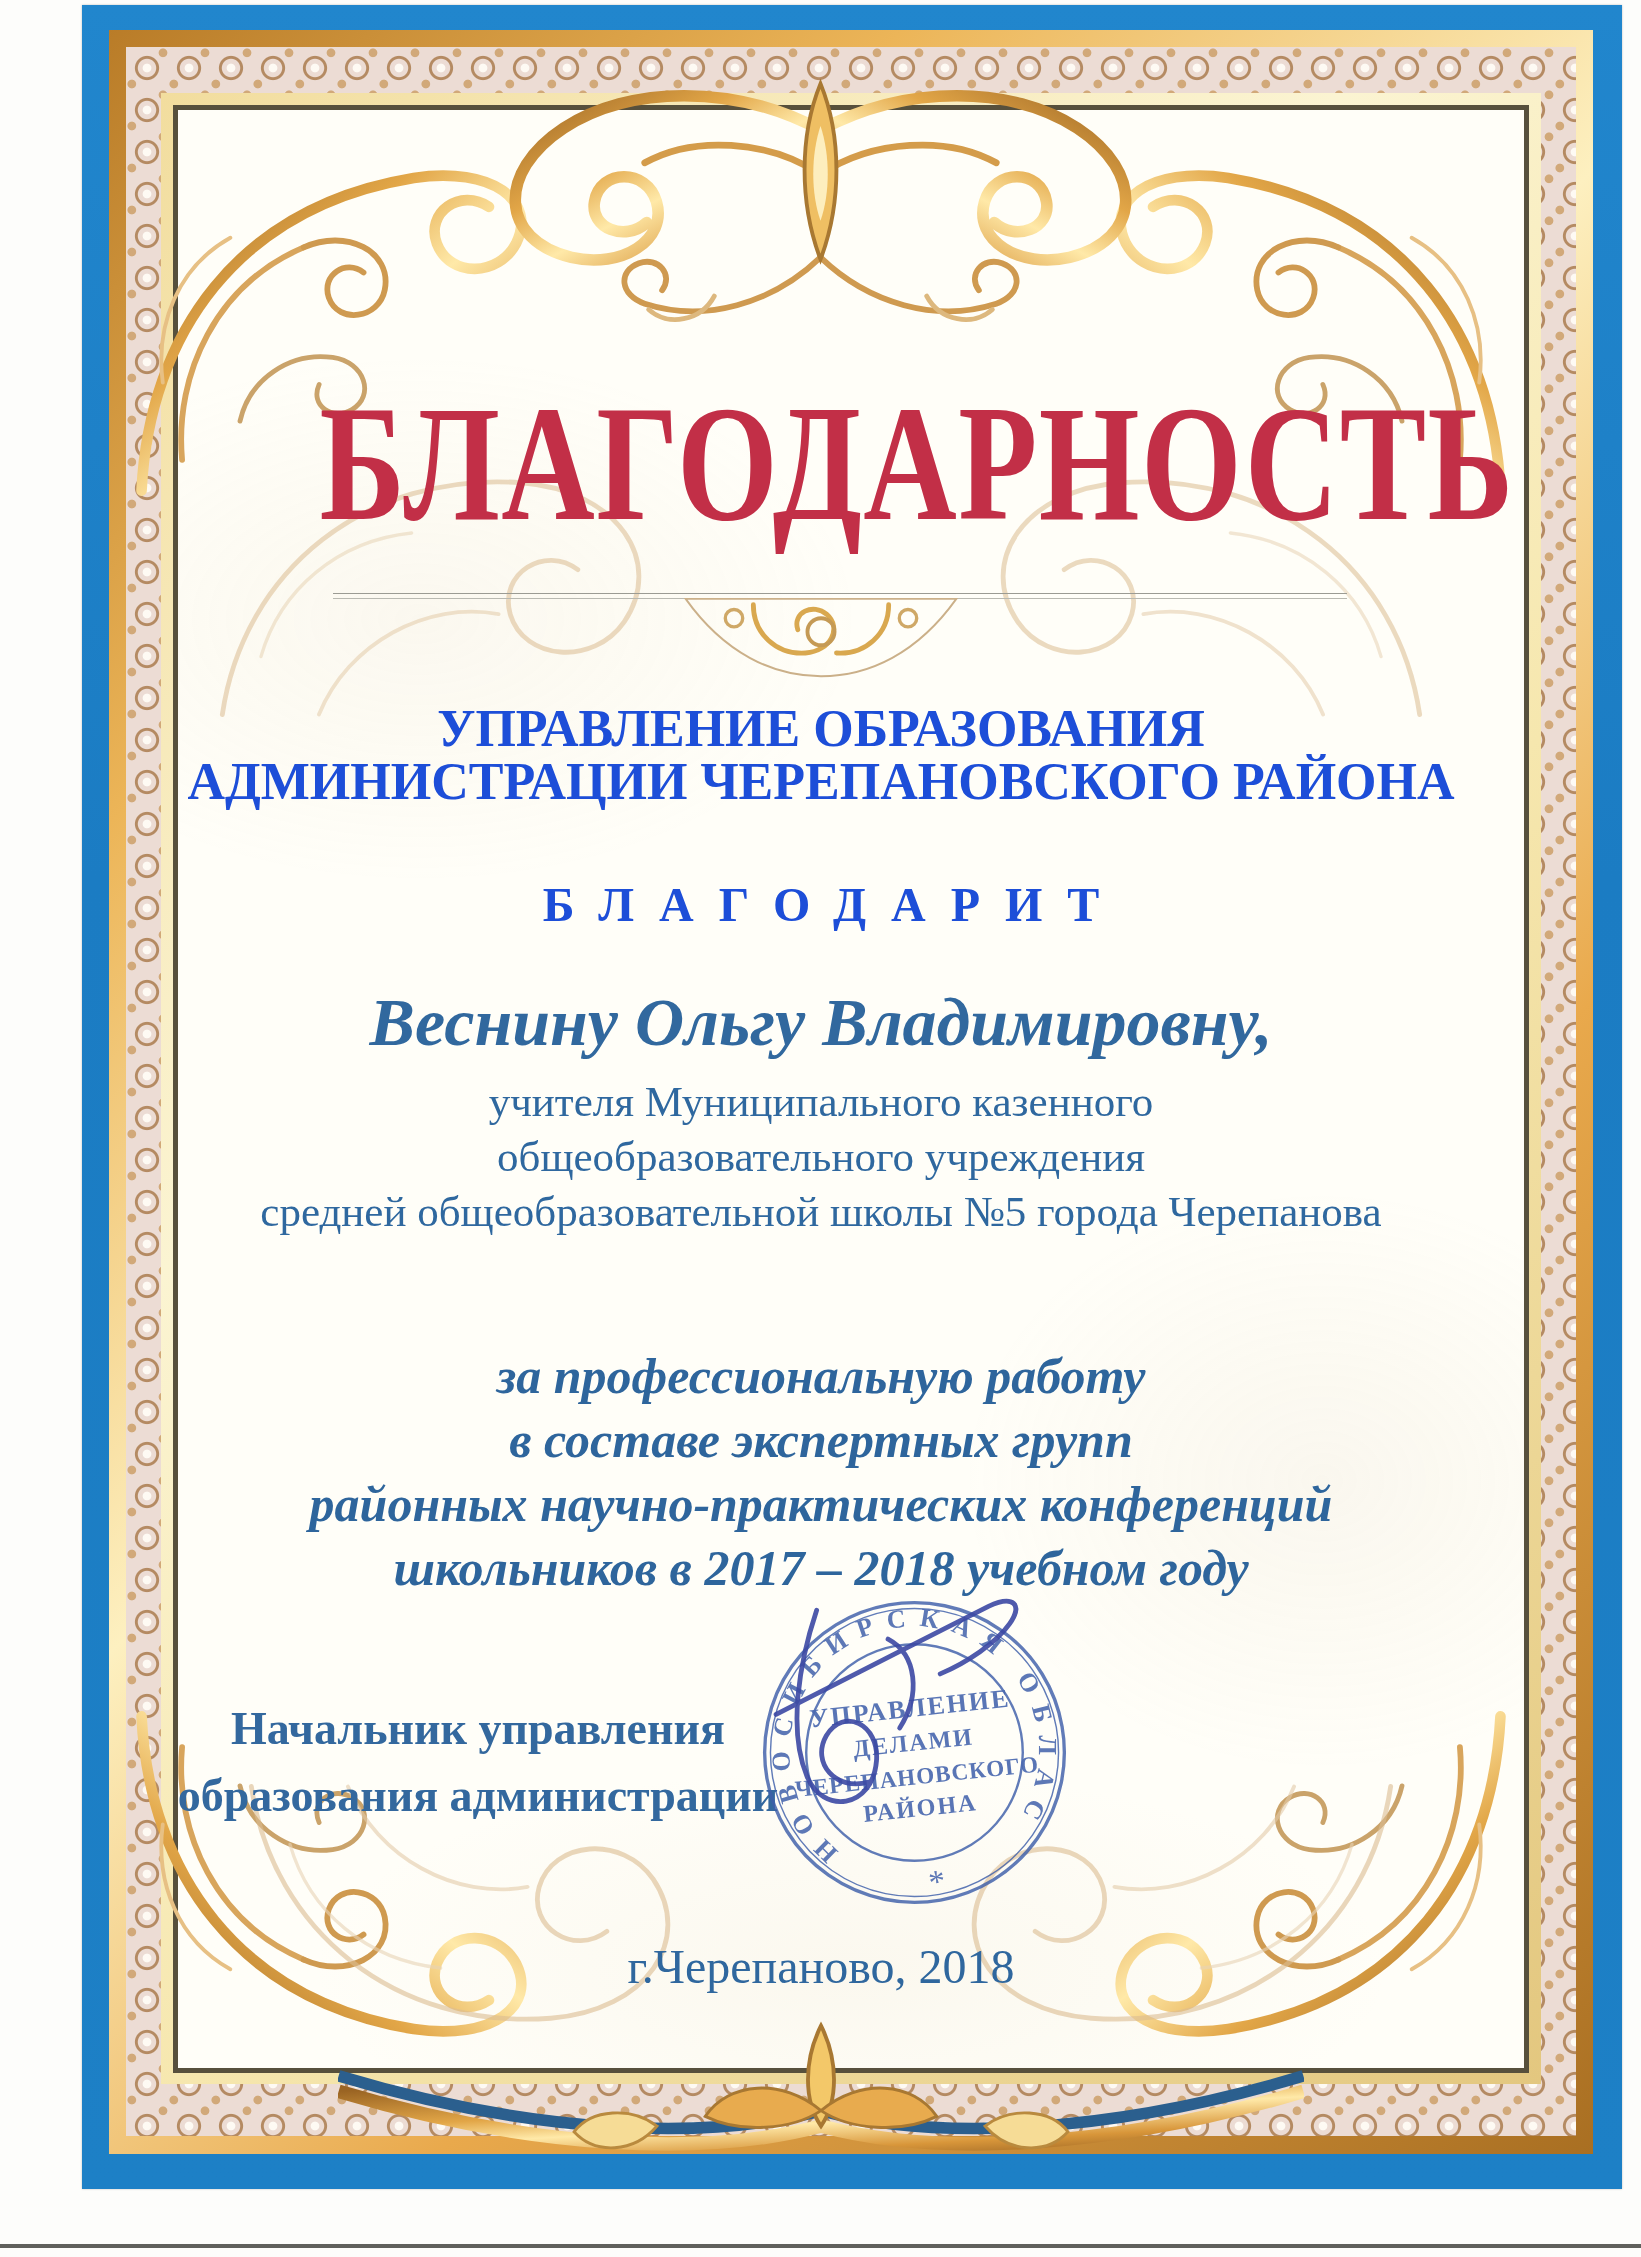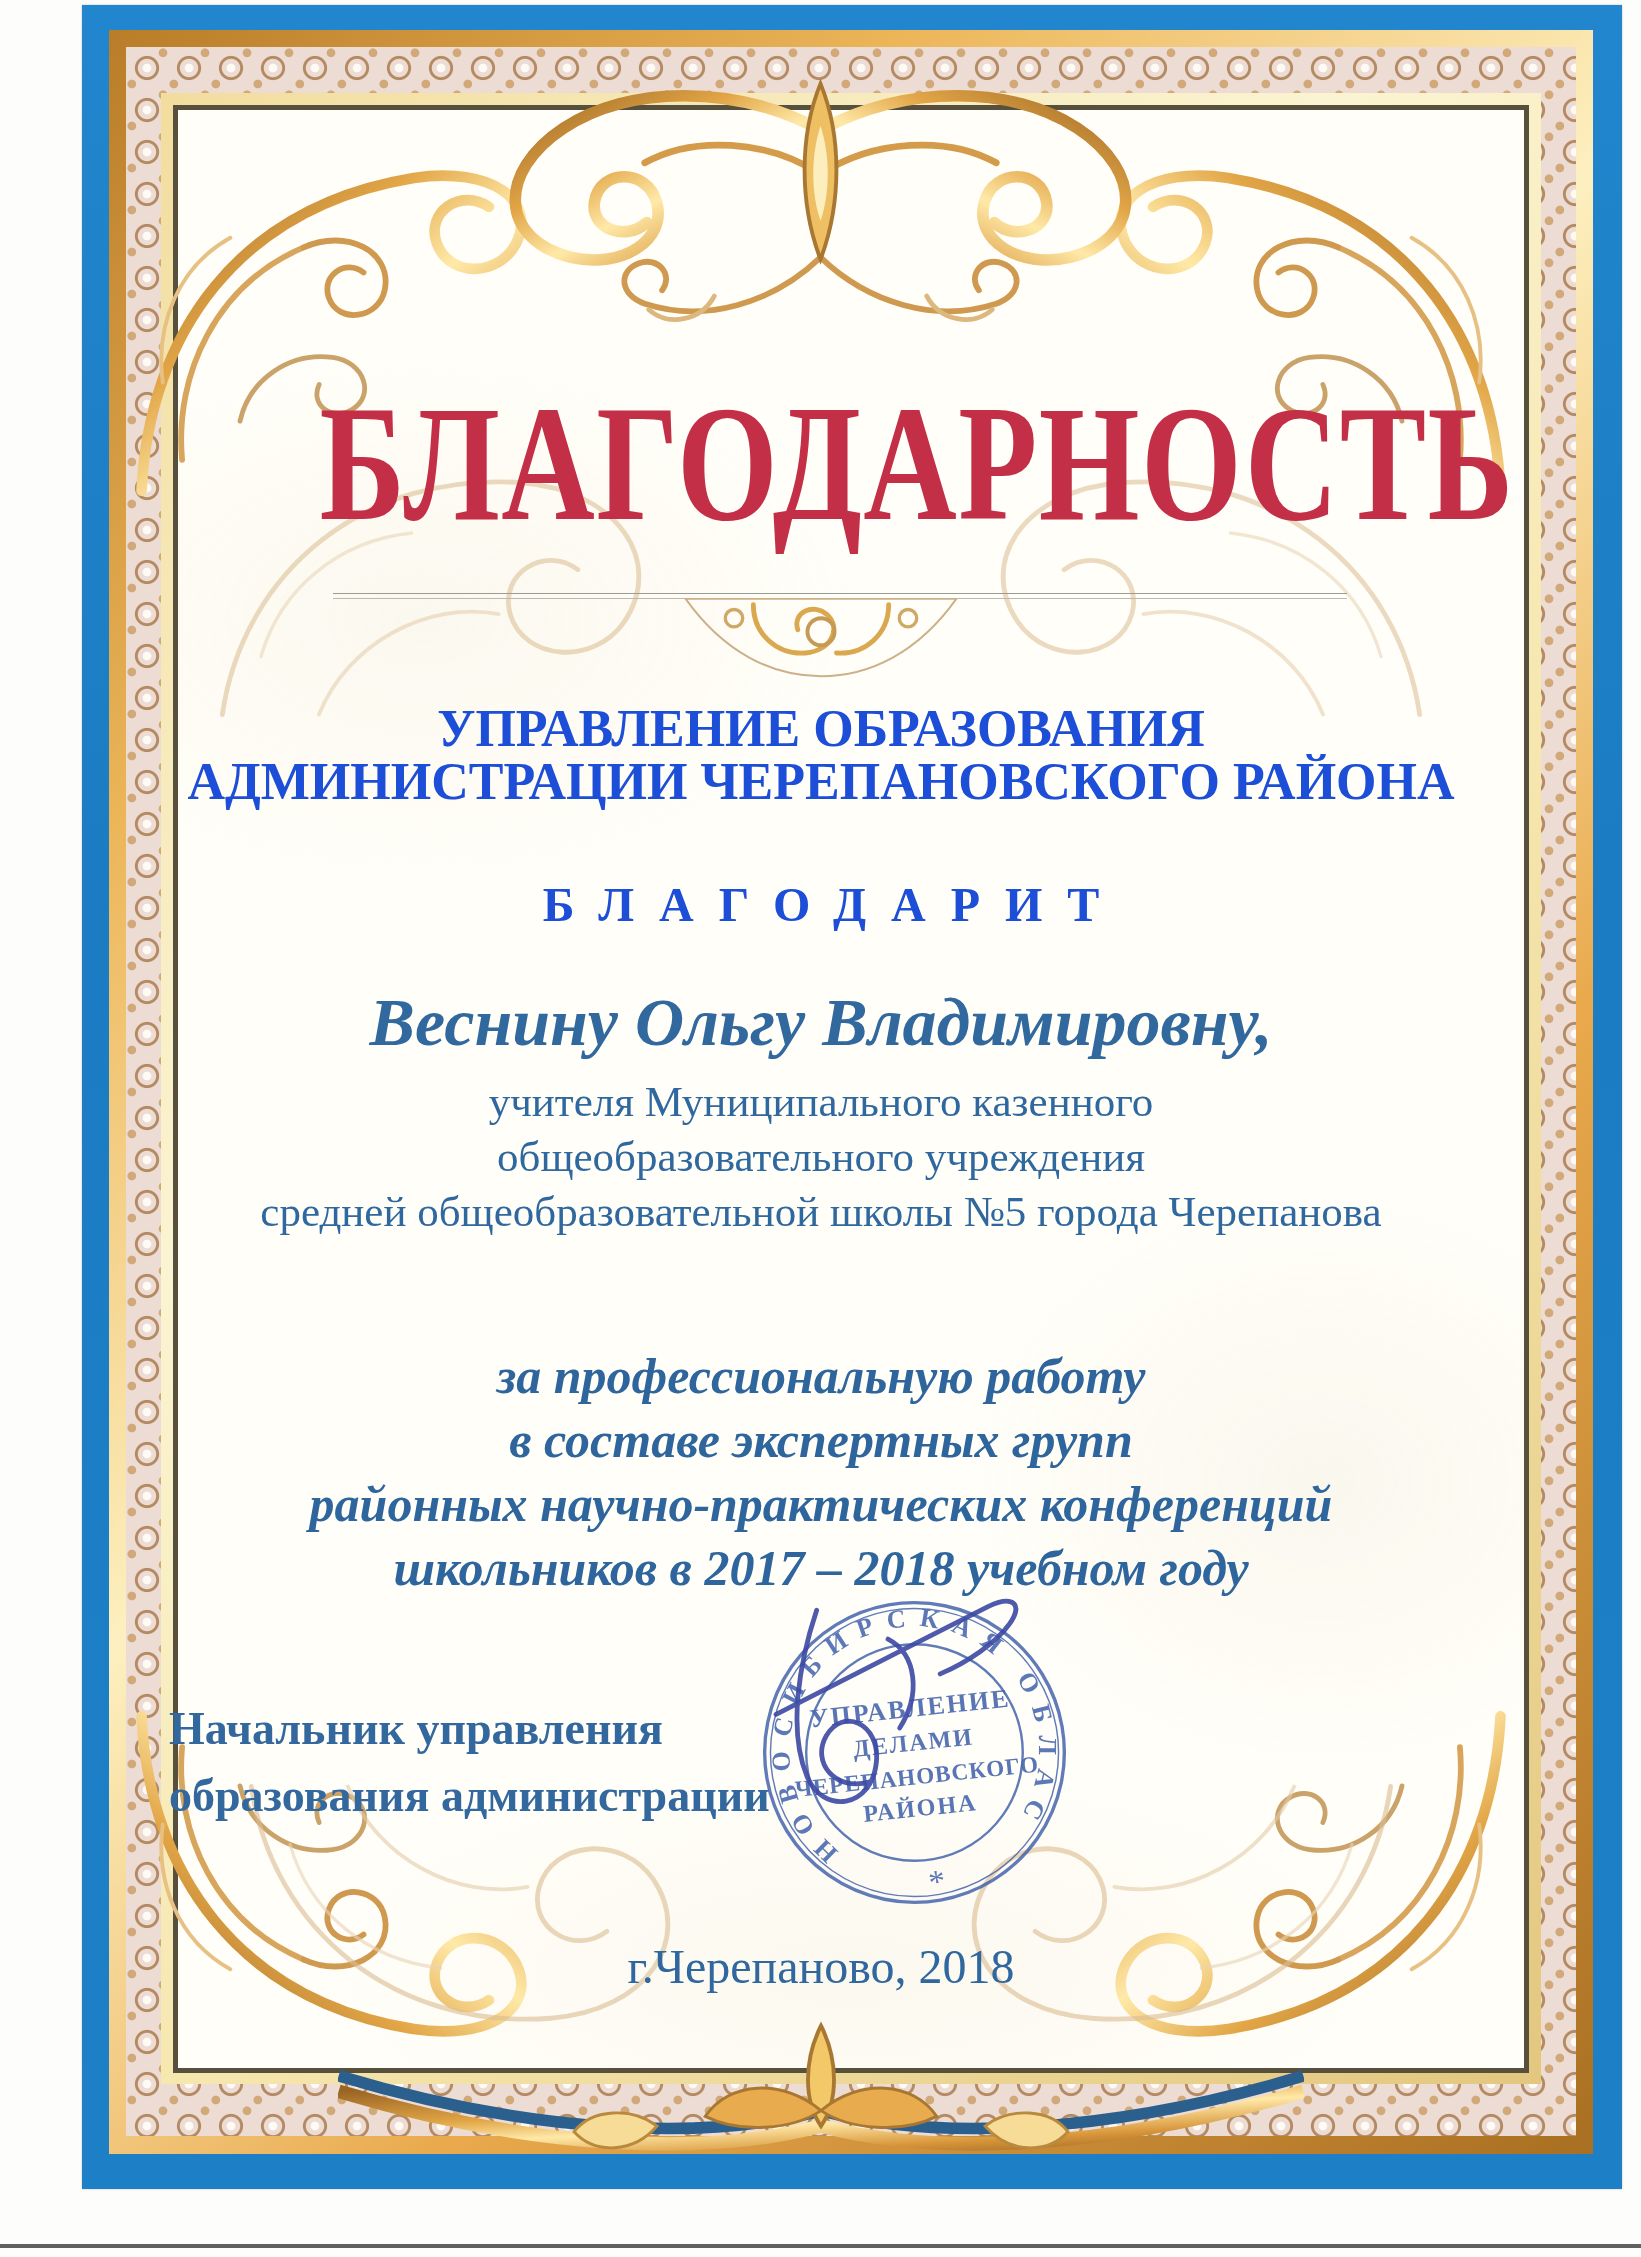--- a/index.html
+++ b/index.html
@@ -34,21 +34,21 @@
   .txt{position:absolute;left:178px;width:1286px;text-align:center;color:#1d4ed8;}
   .title{top:380px;font-size:166px;line-height:1;font-weight:bold;color:#c22f47;
          transform:scaleX(.78);transform-origin:50% 50%;letter-spacing:1.9px;white-space:nowrap;}
   .divider{position:absolute;left:333px;top:593px;width:1014px;height:3.9px;
            border-top:1.9px solid #9b9b93;border-bottom:1px solid #b9b9b1;}
   .issuer{font-size:52px;font-weight:600;line-height:1;white-space:nowrap;}
   .gives{font-size:48px;font-weight:600;letter-spacing:25px;text-indent:25px;white-space:nowrap;}
   .name{font-size:68px;font-weight:600;font-style:italic;white-space:nowrap;color:#31689e;}
   .desc{font-size:43px;line-height:55px;color:#2f689f;}
   .reason{font-size:50px;line-height:64px;font-weight:bold;font-style:italic;color:#2e659c;}
-  .sig-title{position:absolute;left:169px;top:1695px;width:618px;
+  .sig-title{position:absolute;left:169px;top:1695px;width:618px;text-align:center;
              font-size:46px;line-height:67px;font-weight:bold;color:#33689e;}
   .sig-name{position:absolute;left:994px;top:1701px;width:425px;text-align:center;
             font-size:48px;font-weight:bold;color:#33689e;white-space:nowrap;}
   .place{top:1939px;font-size:48px;font-weight:normal;white-space:nowrap;color:#2f679e;}
 
   
   .stamp{position:absolute;left:755px;top:1593px;width:319px;height:319px;
          transform:rotate(-10deg);opacity:.93;}
   .scan-line{position:absolute;left:0;top:2244px;width:1641px;height:3.9px;background:#44443f;opacity:.85;}
 </style>

